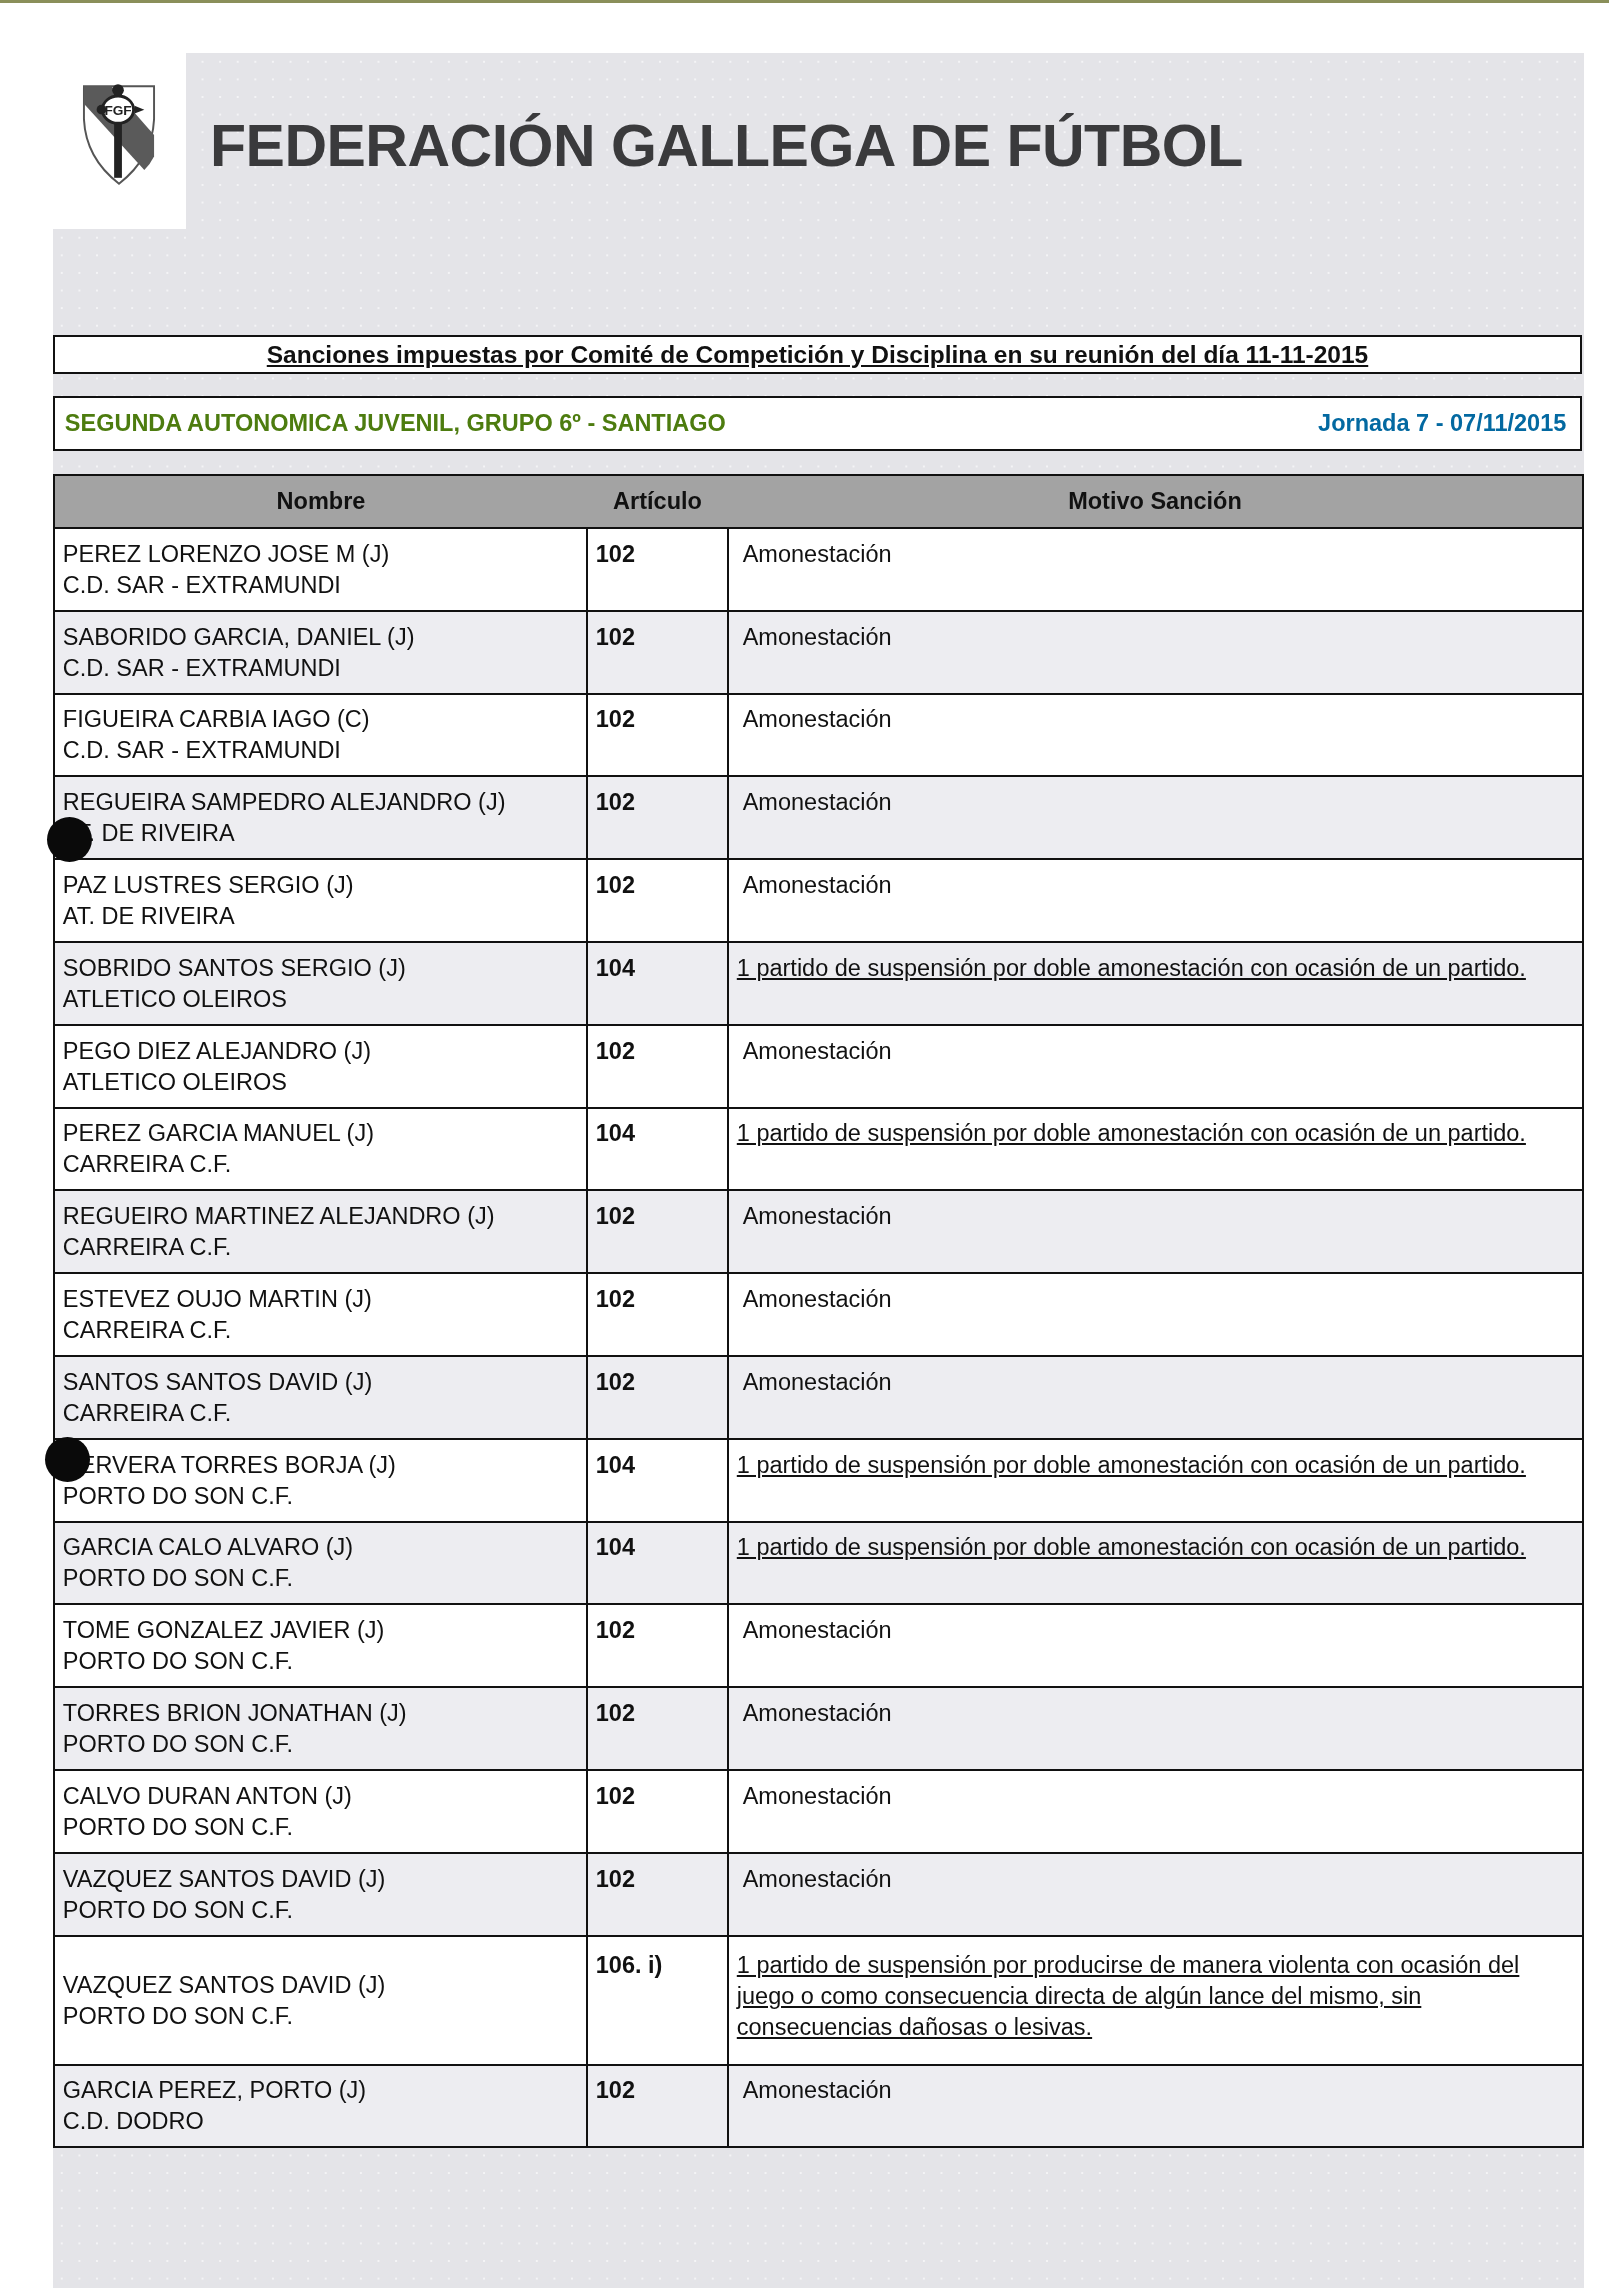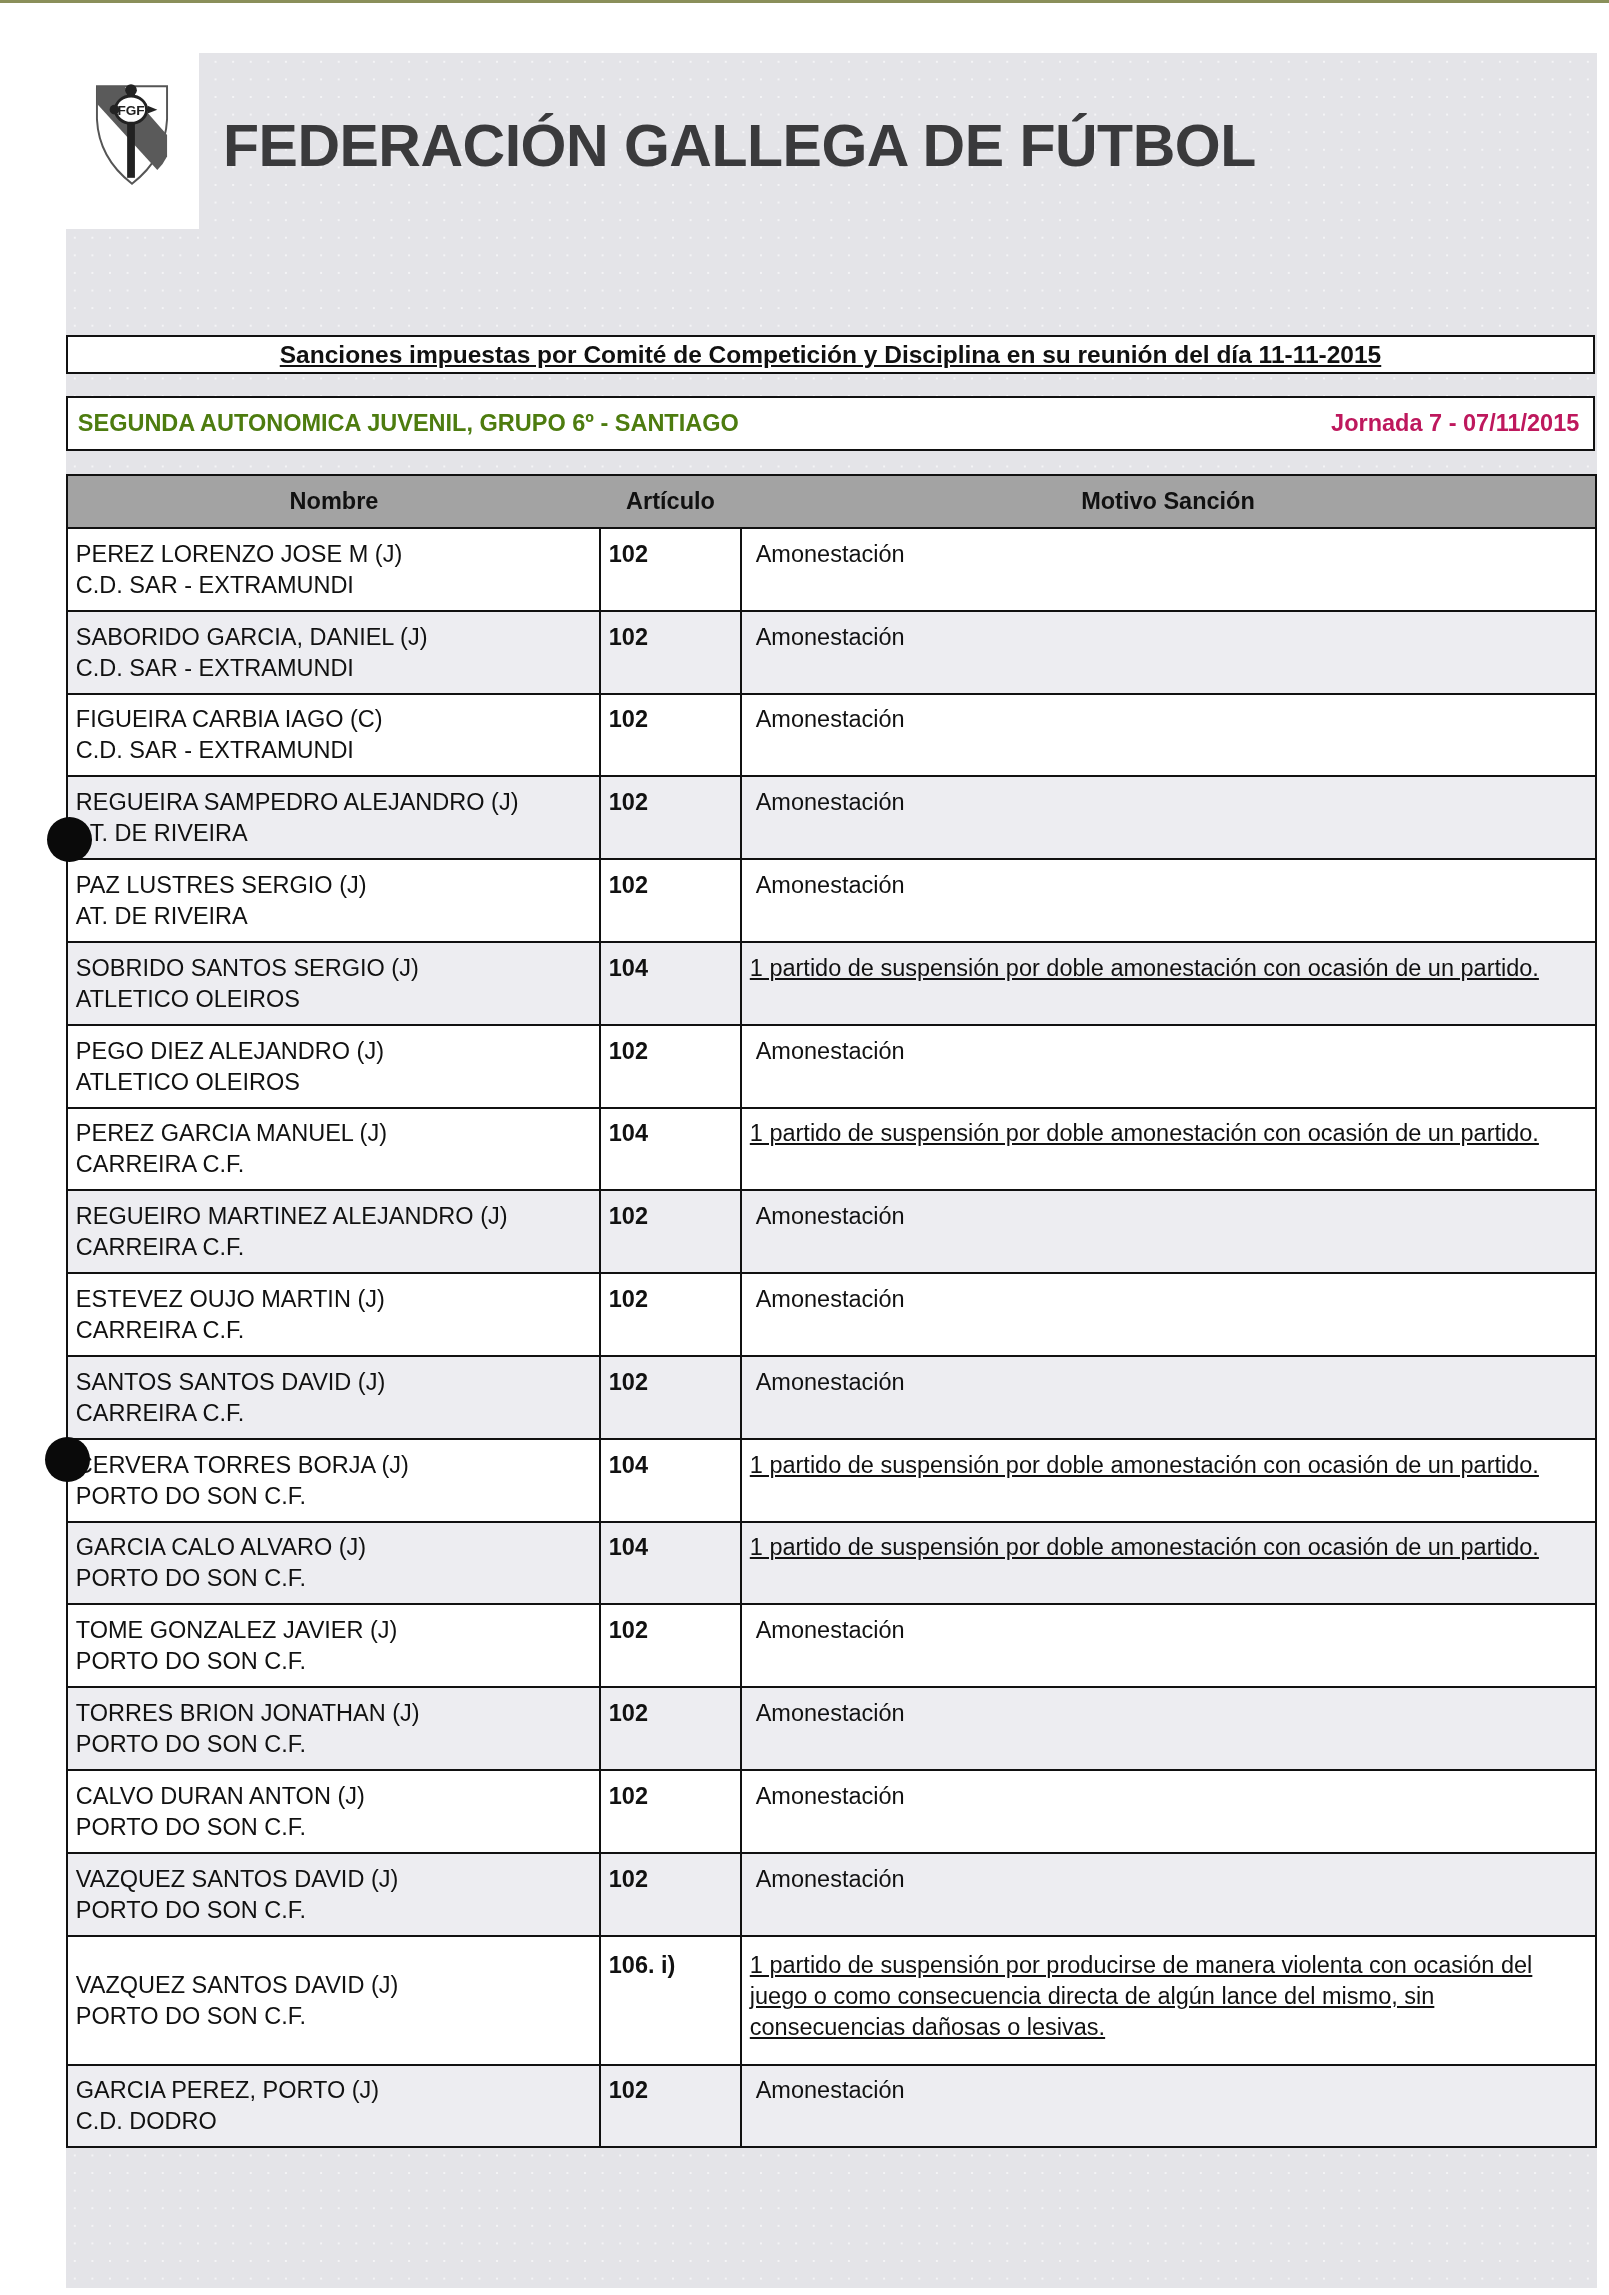--- a/index.html
+++ b/index.html
@@ -16,21 +16,20 @@
       position: absolute; left: 0; top: 0; width: 1609px; height: 2.9px;
       background: #8a8f5a;
     }
     .sheet {
       position: absolute;
       left: 53px; top: 53px;
       width: 1531px; height: 2235px;
       background-color: #e4e4e8;
       background-image: radial-gradient(#f4f4f6 1px, transparent 1.4px);
       background-size: 17.6px 17.6px;
-      margin-left: 13px;
     }
     .logo-box {
       position: absolute;
       left: 0; top: 0;
       width: 133px; height: 176px;
       background: #ffffff;
     }
     .logo-box svg { position: absolute; left: 29px; top: 27.4px; }
     .main-title {
       position: absolute;
@@ -64,21 +63,21 @@
     .group-title {
       position: absolute; left: 9.8px; top: 0;
       line-height: 51px;
       font-size: 23.5px; font-weight: 700;
       color: #4d7c0f;
     }
     .group-jornada {
       position: absolute; right: 13.7px; top: 0;
       line-height: 51px;
       font-size: 23.5px; font-weight: 700;
-      color: #be185d;
+      color: #0369a1;
     }
     table.sanctions {
       position: absolute;
       left: 0; top: 421px;
       width: 1531px;
       border-collapse: collapse;
       table-layout: fixed;
       background: #ffffff;
       border: 2.9px solid #111;
     }

